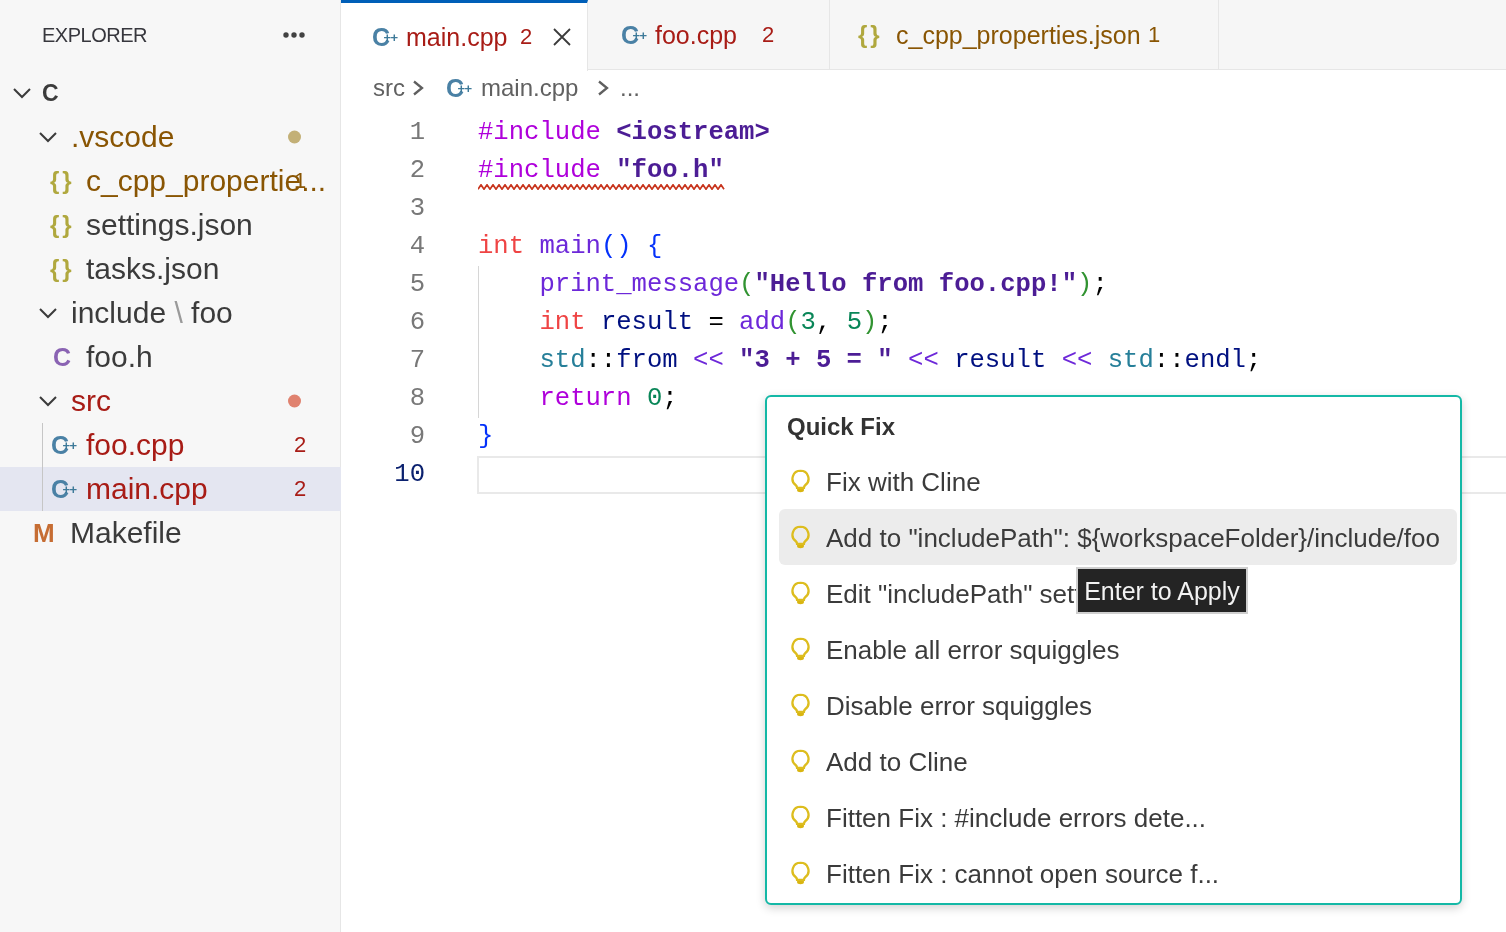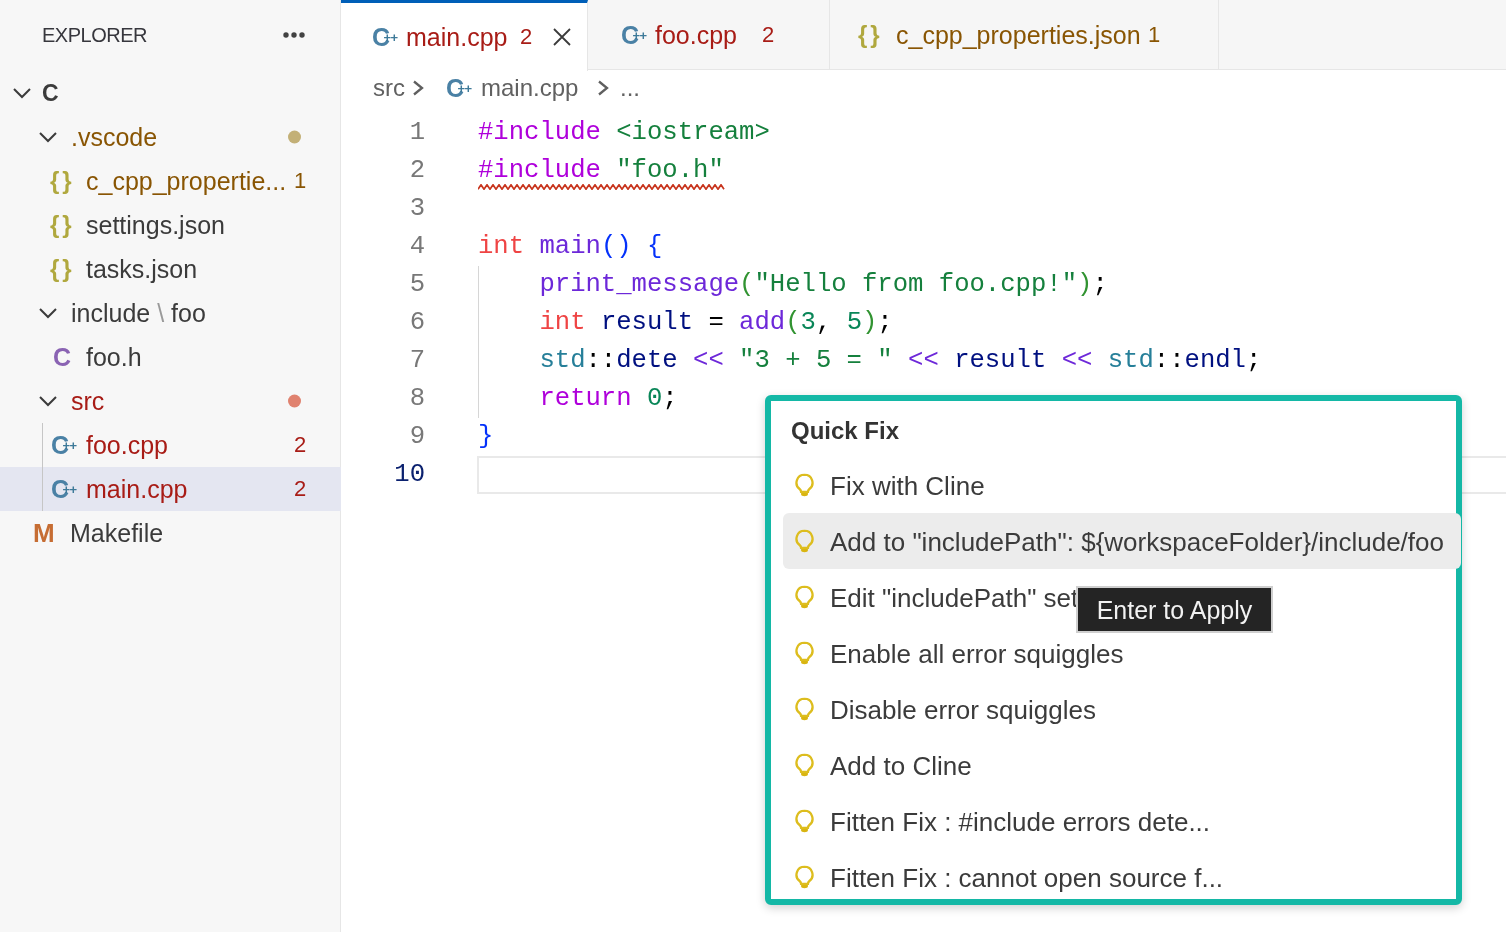--- a/index.html
+++ b/index.html
@@ -4,21 +4,21 @@
 <style>
   * { margin:0; padding:0; box-sizing:border-box; }
   html,body { width:1506px; height:932px; overflow:hidden; background:#fff;
     font-family:"Liberation Sans", sans-serif; }
   .abs { position:absolute; }
   
   #sidebar { position:absolute; left:0; top:0; width:341px; height:932px;
     background:#f7f7f7; border-right:1px solid #e6e6e6; }
   .row { position:absolute; left:0; width:341px; height:44px; }
   .rlabel { position:absolute; top:50%; transform:translateY(-50%);
-    font-size:25px; color:#3b3b3b; white-space:nowrap; }
+    font-size:30px; color:#3b3b3b; white-space:nowrap; }
   .olive { color:#895503; }
   .red { color:#a81c16; }
   .badge { position:absolute; top:50%; transform:translateY(-50%);
     font-size:22px; }
   .dot { position:absolute; width:13px; height:13px; border-radius:50%;
     top:50%; transform:translateY(-50%); }
   .chev { position:absolute; top:50%; transform:translateY(-50%); }
   .ficon { position:absolute; top:50%; transform:translateY(-50%);
     font-weight:700; }
   
@@ -35,35 +35,35 @@
     background:#fff; color:#616161; font-size:24px; }
   .bc { position:absolute; top:50%; transform:translateY(-50%); white-space:nowrap; }
   
   .gut { position:absolute; left:341px; width:84px; height:38px;
     font-family:"Liberation Mono", monospace; font-size:25.6px; line-height:38px;
     color:#787878; text-align:right; }
   .cl { position:absolute; left:478px; height:38px;
     font-family:"Liberation Mono", monospace; font-size:25.6px; line-height:38px;
     color:#000; white-space:pre; }
   .kw { color:#af00db; } .ty { color:#ef4444; } .fn { color:#6d28d9; }
-  .str { color:#15803d; } .num { color:#098658; } .vr { color:#001080; }
+  .str { color:#4c1d95;font-weight:bold; } .num { color:#098658; } .vr { color:#001080; }
   .ns { color:#267f99; } .b1 { color:#0431fa; } .b2 { color:#319331; }
   
   #qf { position:absolute; left:765px; top:395px; width:697px; height:510px;
-    background:#fff; border:6px solid #14b8a6; border-radius:6px;
+    background:#fff; border:2px solid #14b8a6; border-radius:6px;
     box-shadow:0 3px 10px rgba(0,0,0,0.18); }
   .qtitle { position:absolute; left:20px; top:16px; font-size:24px;
     font-weight:700; color:#333; }
   .qitem { position:absolute; left:0; width:697px; height:56px; }
   .qtext { position:absolute; left:59px; top:50%; transform:translateY(-50%);
     font-size:26px; color:#3b3b3b; white-space:nowrap; }
   .qbulb { position:absolute; left:24px; top:50%; transform:translateY(-50%); }
   #qsel { position:absolute; left:12px; top:112px; width:678px; height:56px;
     background:#ececec; border-radius:6px; }
-  #tooltip { position:absolute; left:1076px; top:586px; width:197px; height:47px;
+  #tooltip { position:absolute; left:1076px; top:567px; width:172px; height:47px;
     background:#242424; border:2px solid #cfcfcf; color:#f2f2f2;
     font-size:25px; text-align:center; line-height:45px; z-index:30; }
 </style>
 </head>
 <body>
 
 <div id="sidebar">
   <div class="abs" style="left:42px; top:24px; font-size:20px; letter-spacing:-0.5px; color:#37373d;">EXPLORER</div>
   <svg class="abs" style="left:279px; top:29px;" width="28" height="12" viewBox="0 0 28 12">
     <circle cx="7" cy="6" r="2.7" fill="#424242"></circle>
@@ -210,21 +210,21 @@
   <div class="gut" style="top:342px;">7</div>
   <div class="gut" style="top:380px;">8</div>
   <div class="gut" style="top:418px;">9</div>
   <div class="gut" style="top:456px; color:#0b216f;">10</div>
 
   <div class="cl" style="top:114px;"><span class="kw">#include</span> <span class="str">&lt;iostream&gt;</span></div>
   <div class="cl" style="top:152px;"><span class="kw">#include</span> <span class="str">"foo.h"</span></div>
   <div class="cl" style="top:228px;"><span class="ty">int</span> <span class="fn">main</span><span class="b1">()</span> <span class="b1">{</span></div>
   <div class="cl" style="top:266px;">    <span class="fn">print_message</span><span class="b2">(</span><span class="str">"Hello from foo.cpp!"</span><span class="b2">)</span>;</div>
   <div class="cl" style="top:304px;">    <span class="ty">int</span> <span class="vr">result</span> = <span class="fn">add</span><span class="b2">(</span><span class="num">3</span>, <span class="num">5</span><span class="b2">)</span>;</div>
-  <div class="cl" style="top:342px;">    <span class="ns">std</span>::<span class="vr">dete</span> <span class="fn">&lt;&lt;</span> <span class="str">"3 + 5 = "</span> <span class="fn">&lt;&lt;</span> <span class="vr">result</span> <span class="fn">&lt;&lt;</span> <span class="ns">std</span>::<span class="vr">endl</span>;</div>
+  <div class="cl" style="top:342px;">    <span class="ns">std</span>::<span class="vr">from</span> <span class="fn">&lt;&lt;</span> <span class="str">"3 + 5 = "</span> <span class="fn">&lt;&lt;</span> <span class="vr">result</span> <span class="fn">&lt;&lt;</span> <span class="ns">std</span>::<span class="vr">endl</span>;</div>
   <div class="cl" style="top:380px;">    <span class="kw">return</span> <span class="num">0</span>;</div>
   <div class="cl" style="top:418px;"><span class="b1">}</span></div>
 
   <svg class="abs" style="left:478px; top:182px;" width="248" height="10" viewBox="0 0 248 10">
       <path d="M0 7.2 L3 2.8 L6 7.2 L9 2.8 L12 7.2 L15 2.8 L18 7.2 L21 2.8 L24 7.2 L27 2.8 L30 7.2 L33 2.8 L36 7.2 L39 2.8 L42 7.2 L45 2.8 L48 7.2 L51 2.8 L54 7.2 L57 2.8 L60 7.2 L63 2.8 L66 7.2 L69 2.8 L72 7.2 L75 2.8 L78 7.2 L81 2.8 L84 7.2 L87 2.8 L90 7.2 L93 2.8 L96 7.2 L99 2.8 L102 7.2 L105 2.8 L108 7.2 L111 2.8 L114 7.2 L117 2.8 L120 7.2 L123 2.8 L126 7.2 L129 2.8 L132 7.2 L135 2.8 L138 7.2 L141 2.8 L144 7.2 L147 2.8 L150 7.2 L153 2.8 L156 7.2 L159 2.8 L162 7.2 L165 2.8 L168 7.2 L171 2.8 L174 7.2 L177 2.8 L180 7.2 L183 2.8 L186 7.2 L189 2.8 L192 7.2 L195 2.8 L198 7.2 L201 2.8 L204 7.2 L207 2.8 L210 7.2 L213 2.8 L216 7.2 L219 2.8 L222 7.2 L225 2.8 L228 7.2 L231 2.8 L234 7.2 L237 2.8 L240 7.2 L243 2.8 L246 7.2" fill="none" stroke="#c8361f" stroke-width="1.7" stroke-linejoin="round"></path>
     </svg>
 </div>
 
 <div id="qf">
   <div class="qtitle">Quick Fix</div>

